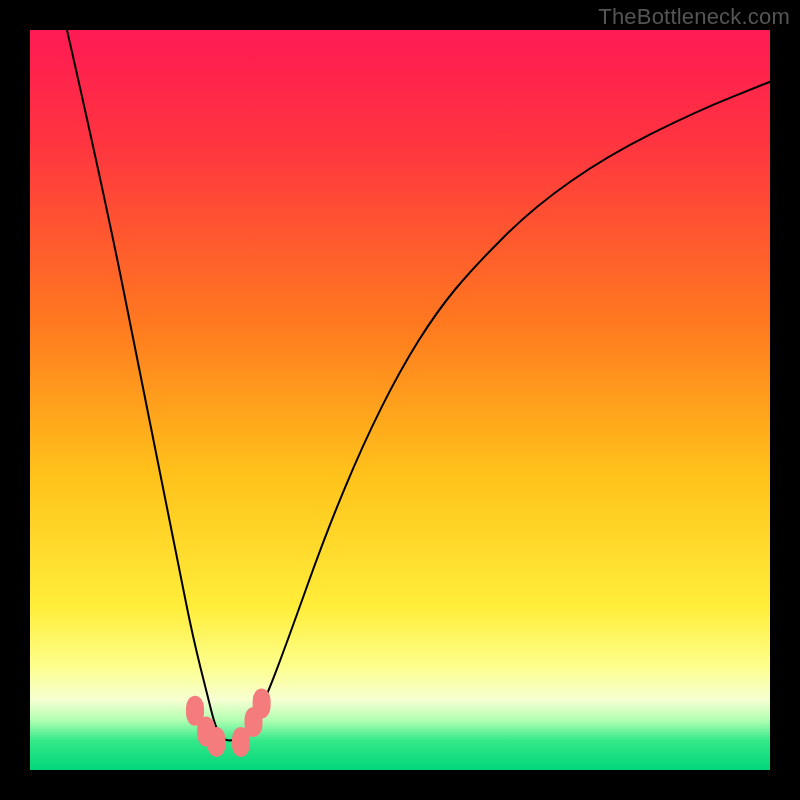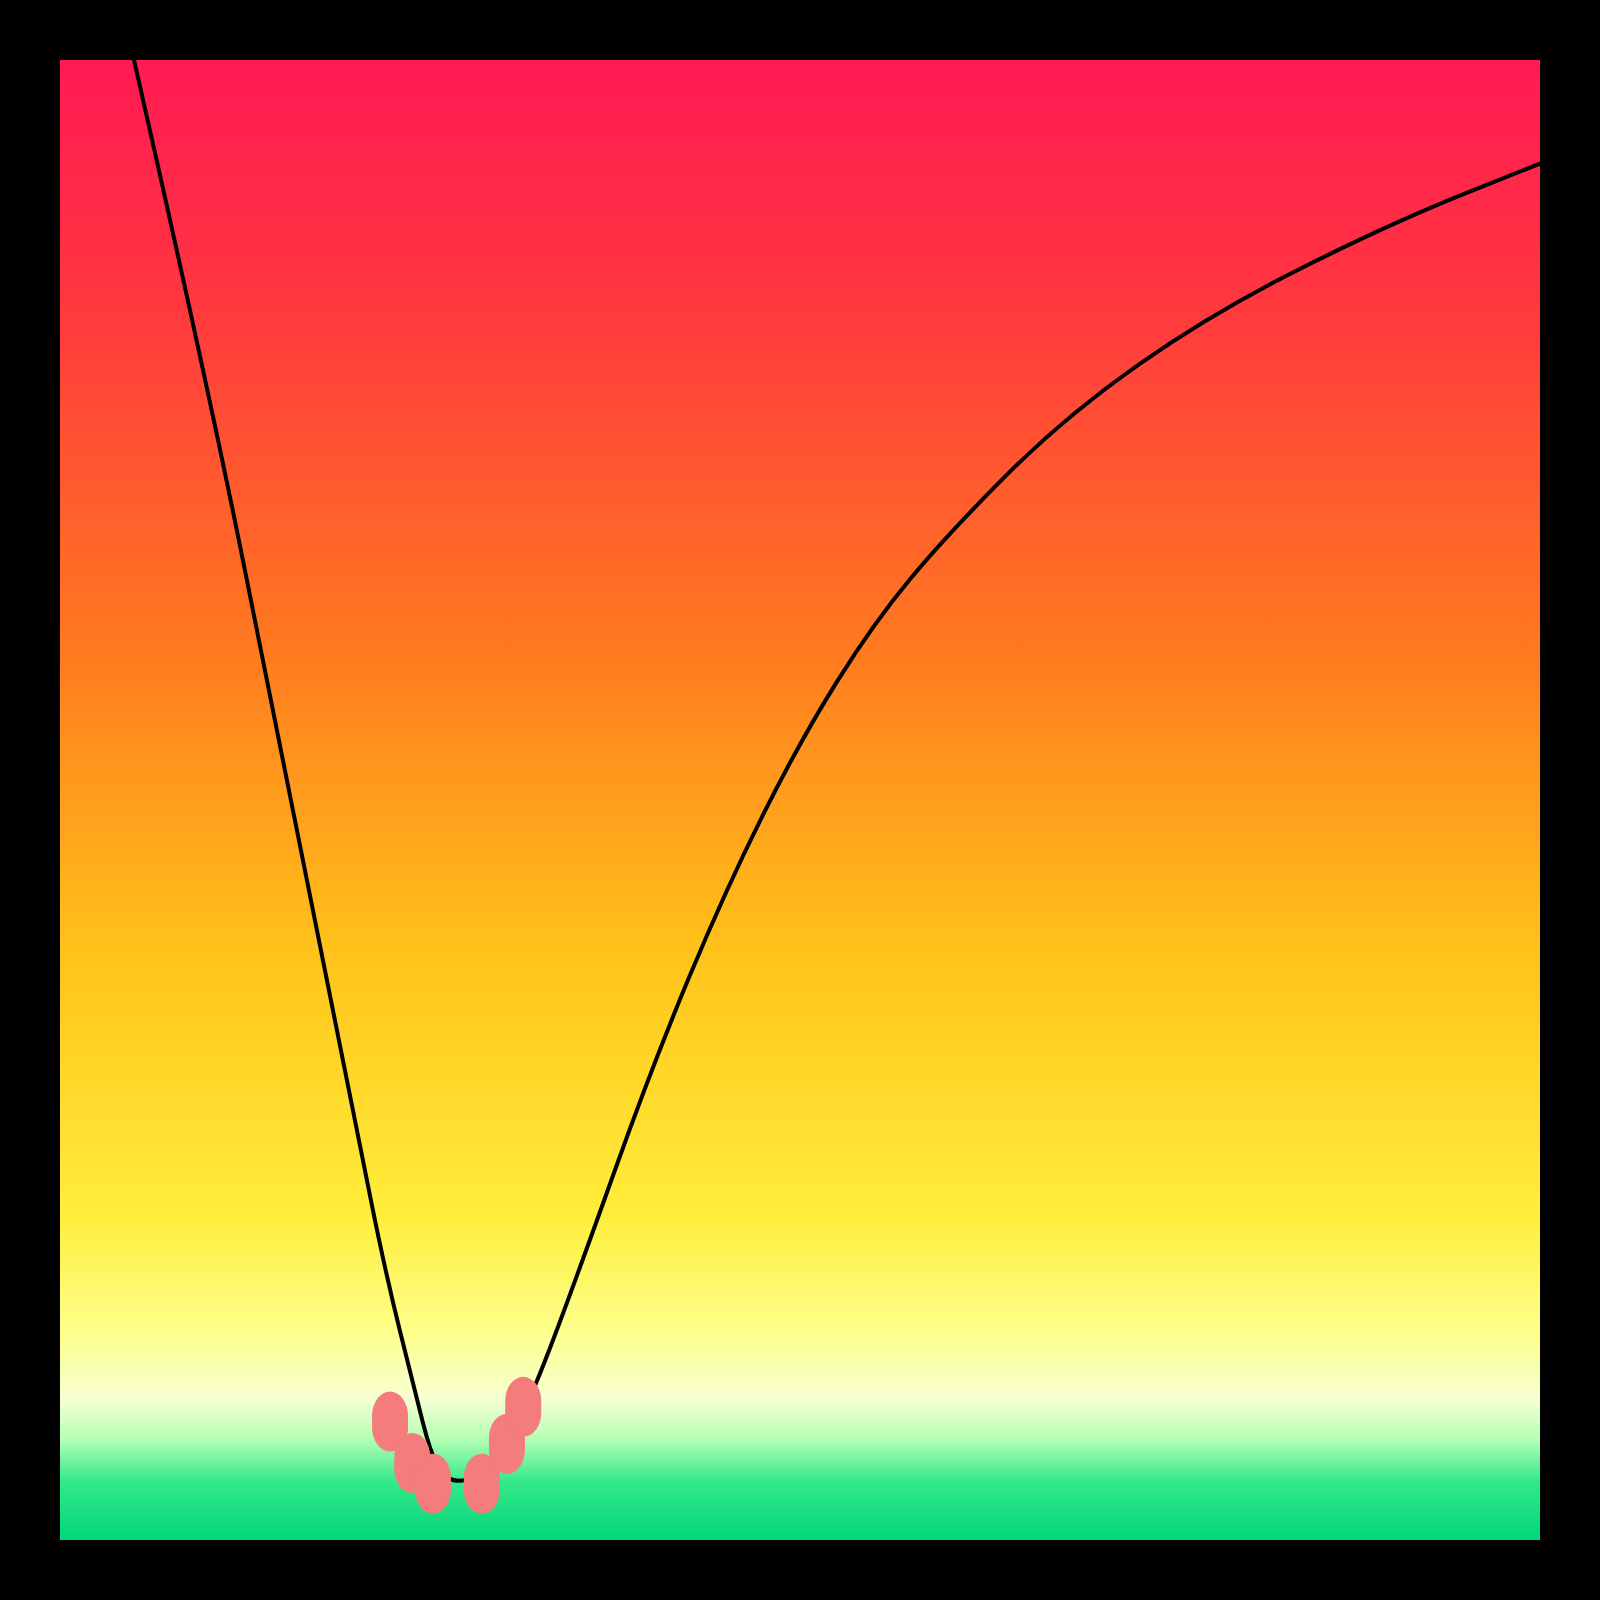--- a/index.html
+++ b/index.html
@@ -35,20 +35,21 @@
     height: 740px;
   }
   svg {
     display: block;
   }
 </style>
 </head>
 <body>
 
 <div class="frame">
+  <div class="watermark">TheBottleneck.com</div>
 
   <div class="plot">
     <svg id="chart-svg" width="740" height="740" viewBox="0 0 740 740">
       <defs>
         <linearGradient id="bg-grad" x1="0" y1="0" x2="0" y2="1">
             <stop offset="0%" stop-color="#ff1a54"></stop>
             <stop offset="15%" stop-color="#ff3440"></stop>
             <stop offset="40%" stop-color="#ff7a1f"></stop>
             <stop offset="60%" stop-color="#ffc21a"></stop>
             <stop offset="78%" stop-color="#ffee3a"></stop>

